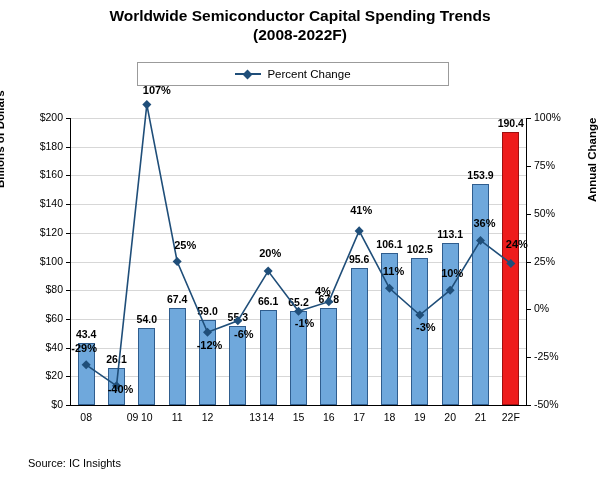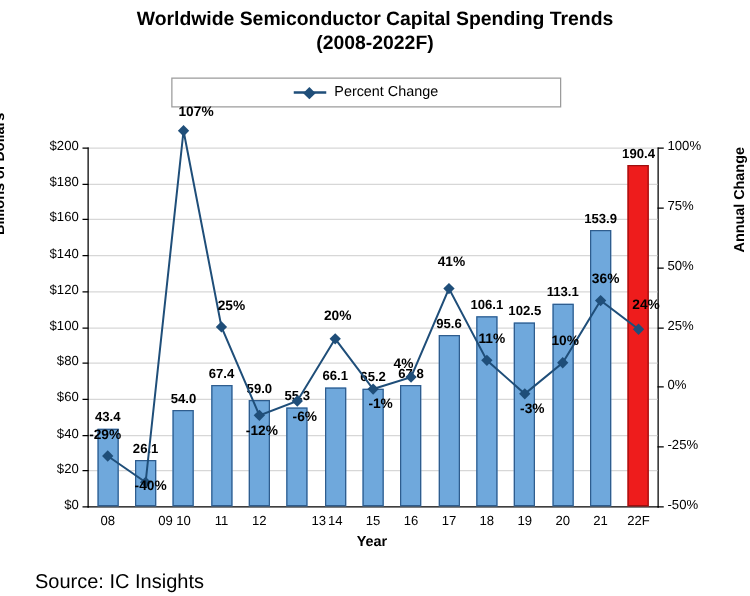--- a/index.html
+++ b/index.html
@@ -177,21 +177,21 @@
     font-size: 11.5px;
     font-weight: bold;
     transform: rotate(-90deg);
     transform-origin: left top;
     white-space: nowrap;
   }
   .source-note {
     position: absolute;
     left: 28px;
     top: 457px;
-    font-size: 16px;
+    font-size: 11px;
   }
   svg.line-layer {
     position: absolute;
     inset: 0;
     overflow: visible;
   }
 </style>
 </head>
 <body>
 
@@ -337,15 +337,14 @@
         <div class="pct-label" style="left: 251.833px; top: 166.68px;">4%</div>
         <div class="pct-label" style="left: 290.167px; top: 85.8867px;">41%</div>
         <div class="pct-label" style="left: 322.5px; top: 147.287px;">11%</div>
         <div class="pct-label" style="left: 354.833px; top: 203.073px;">-3%</div>
         <div class="pct-label" style="left: 381.167px; top: 149.2px;">10%</div>
         <div class="pct-label" style="left: 413.5px; top: 99.4533px;">36%</div>
         <div class="pct-label" style="left: 445.833px; top: 120.413px;">24%</div>
       </div>
   </div>
 
-  <div class="xaxis-title">Year</div>
   <div class="source-note">Source: IC Insights</div>
 </div>
 
 </body></html>

